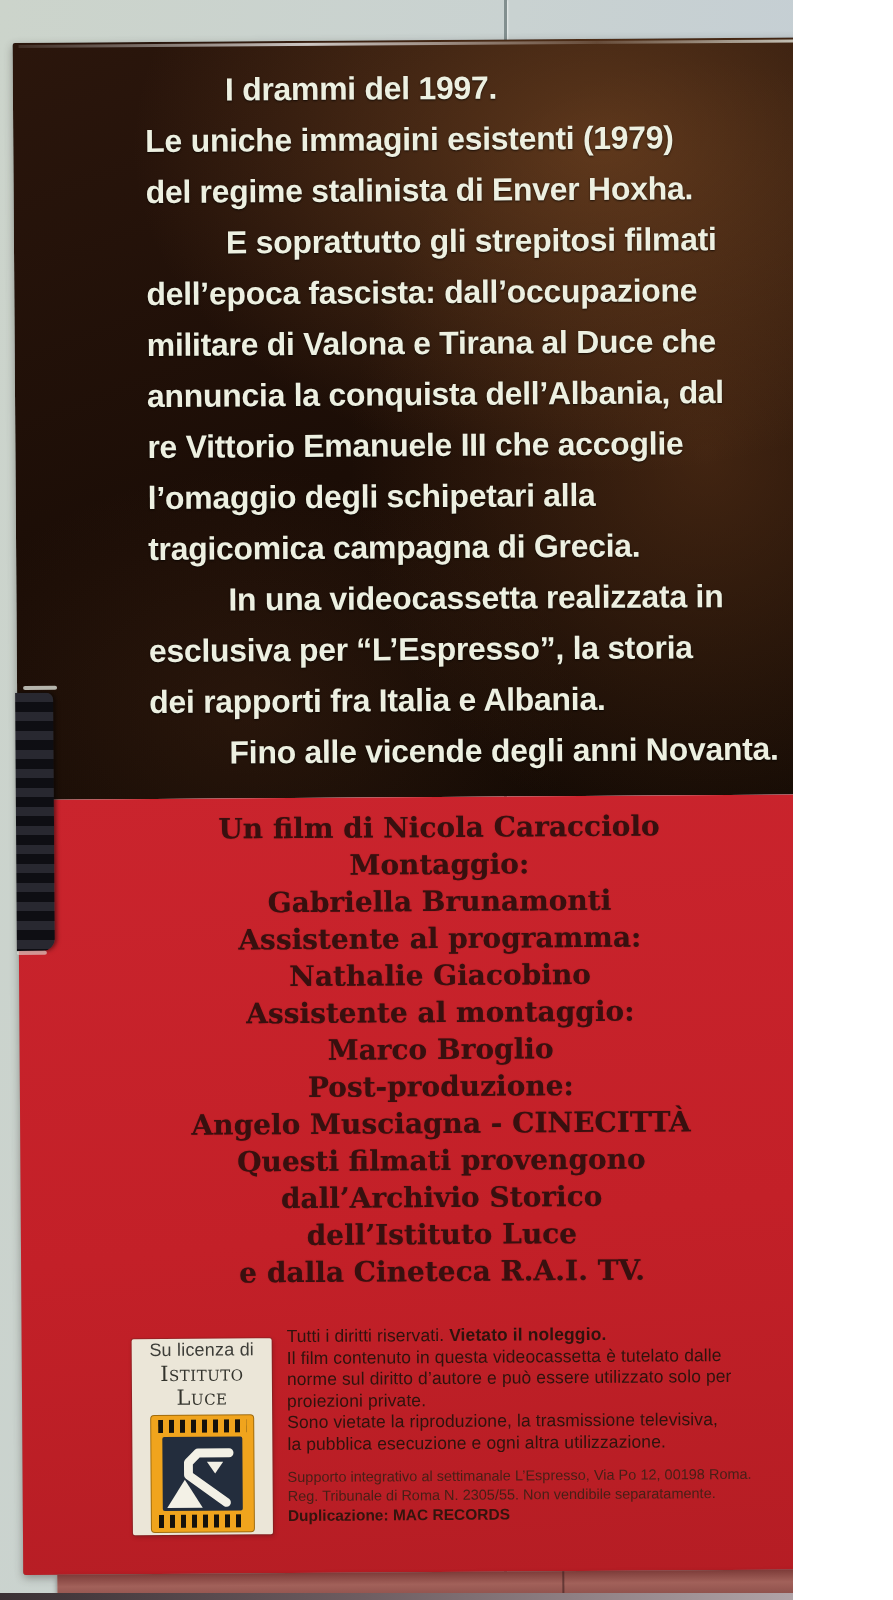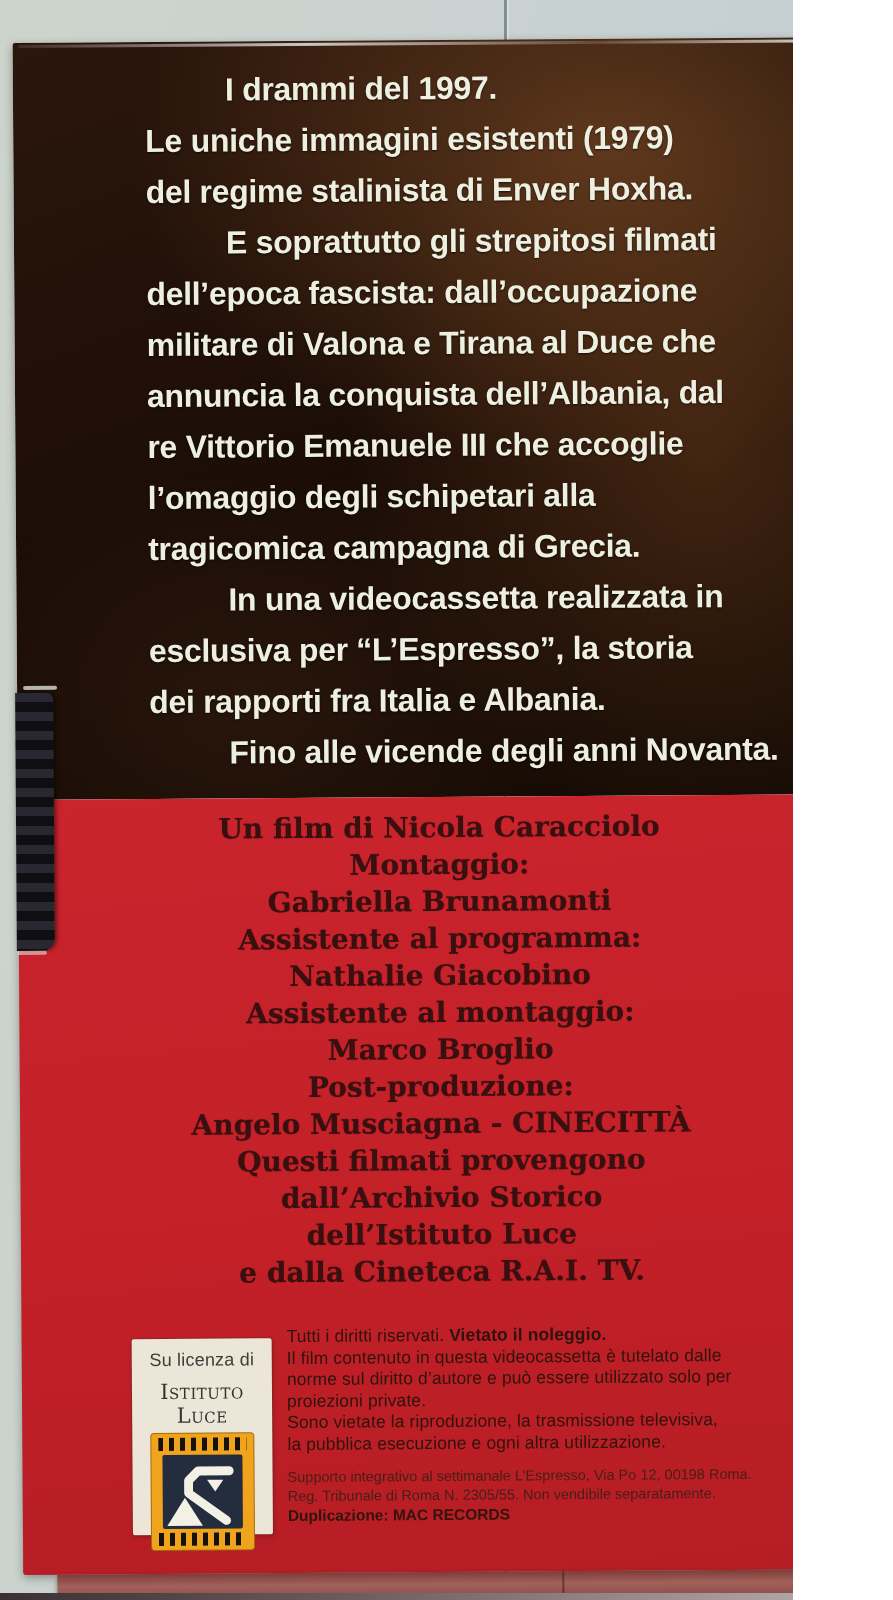--- a/index.html
+++ b/index.html
@@ -38,22 +38,22 @@
     background:linear-gradient(175deg,#ca242d 0%,#c32028 55%,#b51d24 100%);}
   .credits{position:absolute;left:0;top:12px;width:100%;text-align:center;}
   .credit-line{height:37px;line-height:37px;font-family:"DejaVu Serif","Liberation Serif",serif;
     font-weight:bold;font-size:28px;color:#38100f;white-space:nowrap;
     text-shadow:0 0 1px rgba(40,5,5,0.5);}
 
   
   .license-box{position:absolute;left:110px;top:540px;width:140px;height:196px;
     background:#ebe6d8;border-radius:2px;box-shadow:0 0 0 1px rgba(90,40,35,0.35),1px 2px 4px rgba(90,20,20,0.4);
     text-align:center;}
-  .lic-prefix{margin-top:11px;font-size:18px;color:#3d3d38;letter-spacing:0.2px;}
-  .lic-name{margin-top:9px;font-family:"DejaVu Serif","Liberation Serif",serif;
+  .lic-prefix{margin-top:1px;font-size:18px;color:#3d3d38;letter-spacing:0.2px;}
+  .lic-name{margin-top:1px;font-family:"DejaVu Serif","Liberation Serif",serif;
     font-variant:small-caps;font-size:21px;letter-spacing:0.5px;color:#33332c;}
   .film-logo{position:relative;width:102px;height:116px;margin:6px auto 0;
     background:#f0a41d;border-radius:3px;box-shadow:0 0 0 1px #a06c0e;}
   .teeth{position:absolute;left:7px;right:7px;height:13px;
     background:repeating-linear-gradient(90deg,#15120c 0 5px,#f0a41d 5px 11px);}
   .teeth.top{top:4px;}
   .teeth.bottom{bottom:4px;}
   .navy{position:absolute;left:11px;top:21px;width:80px;height:74px;
     background:#232d3d;border-radius:2px;}
   .navy svg{display:block;width:100%;height:100%;}

